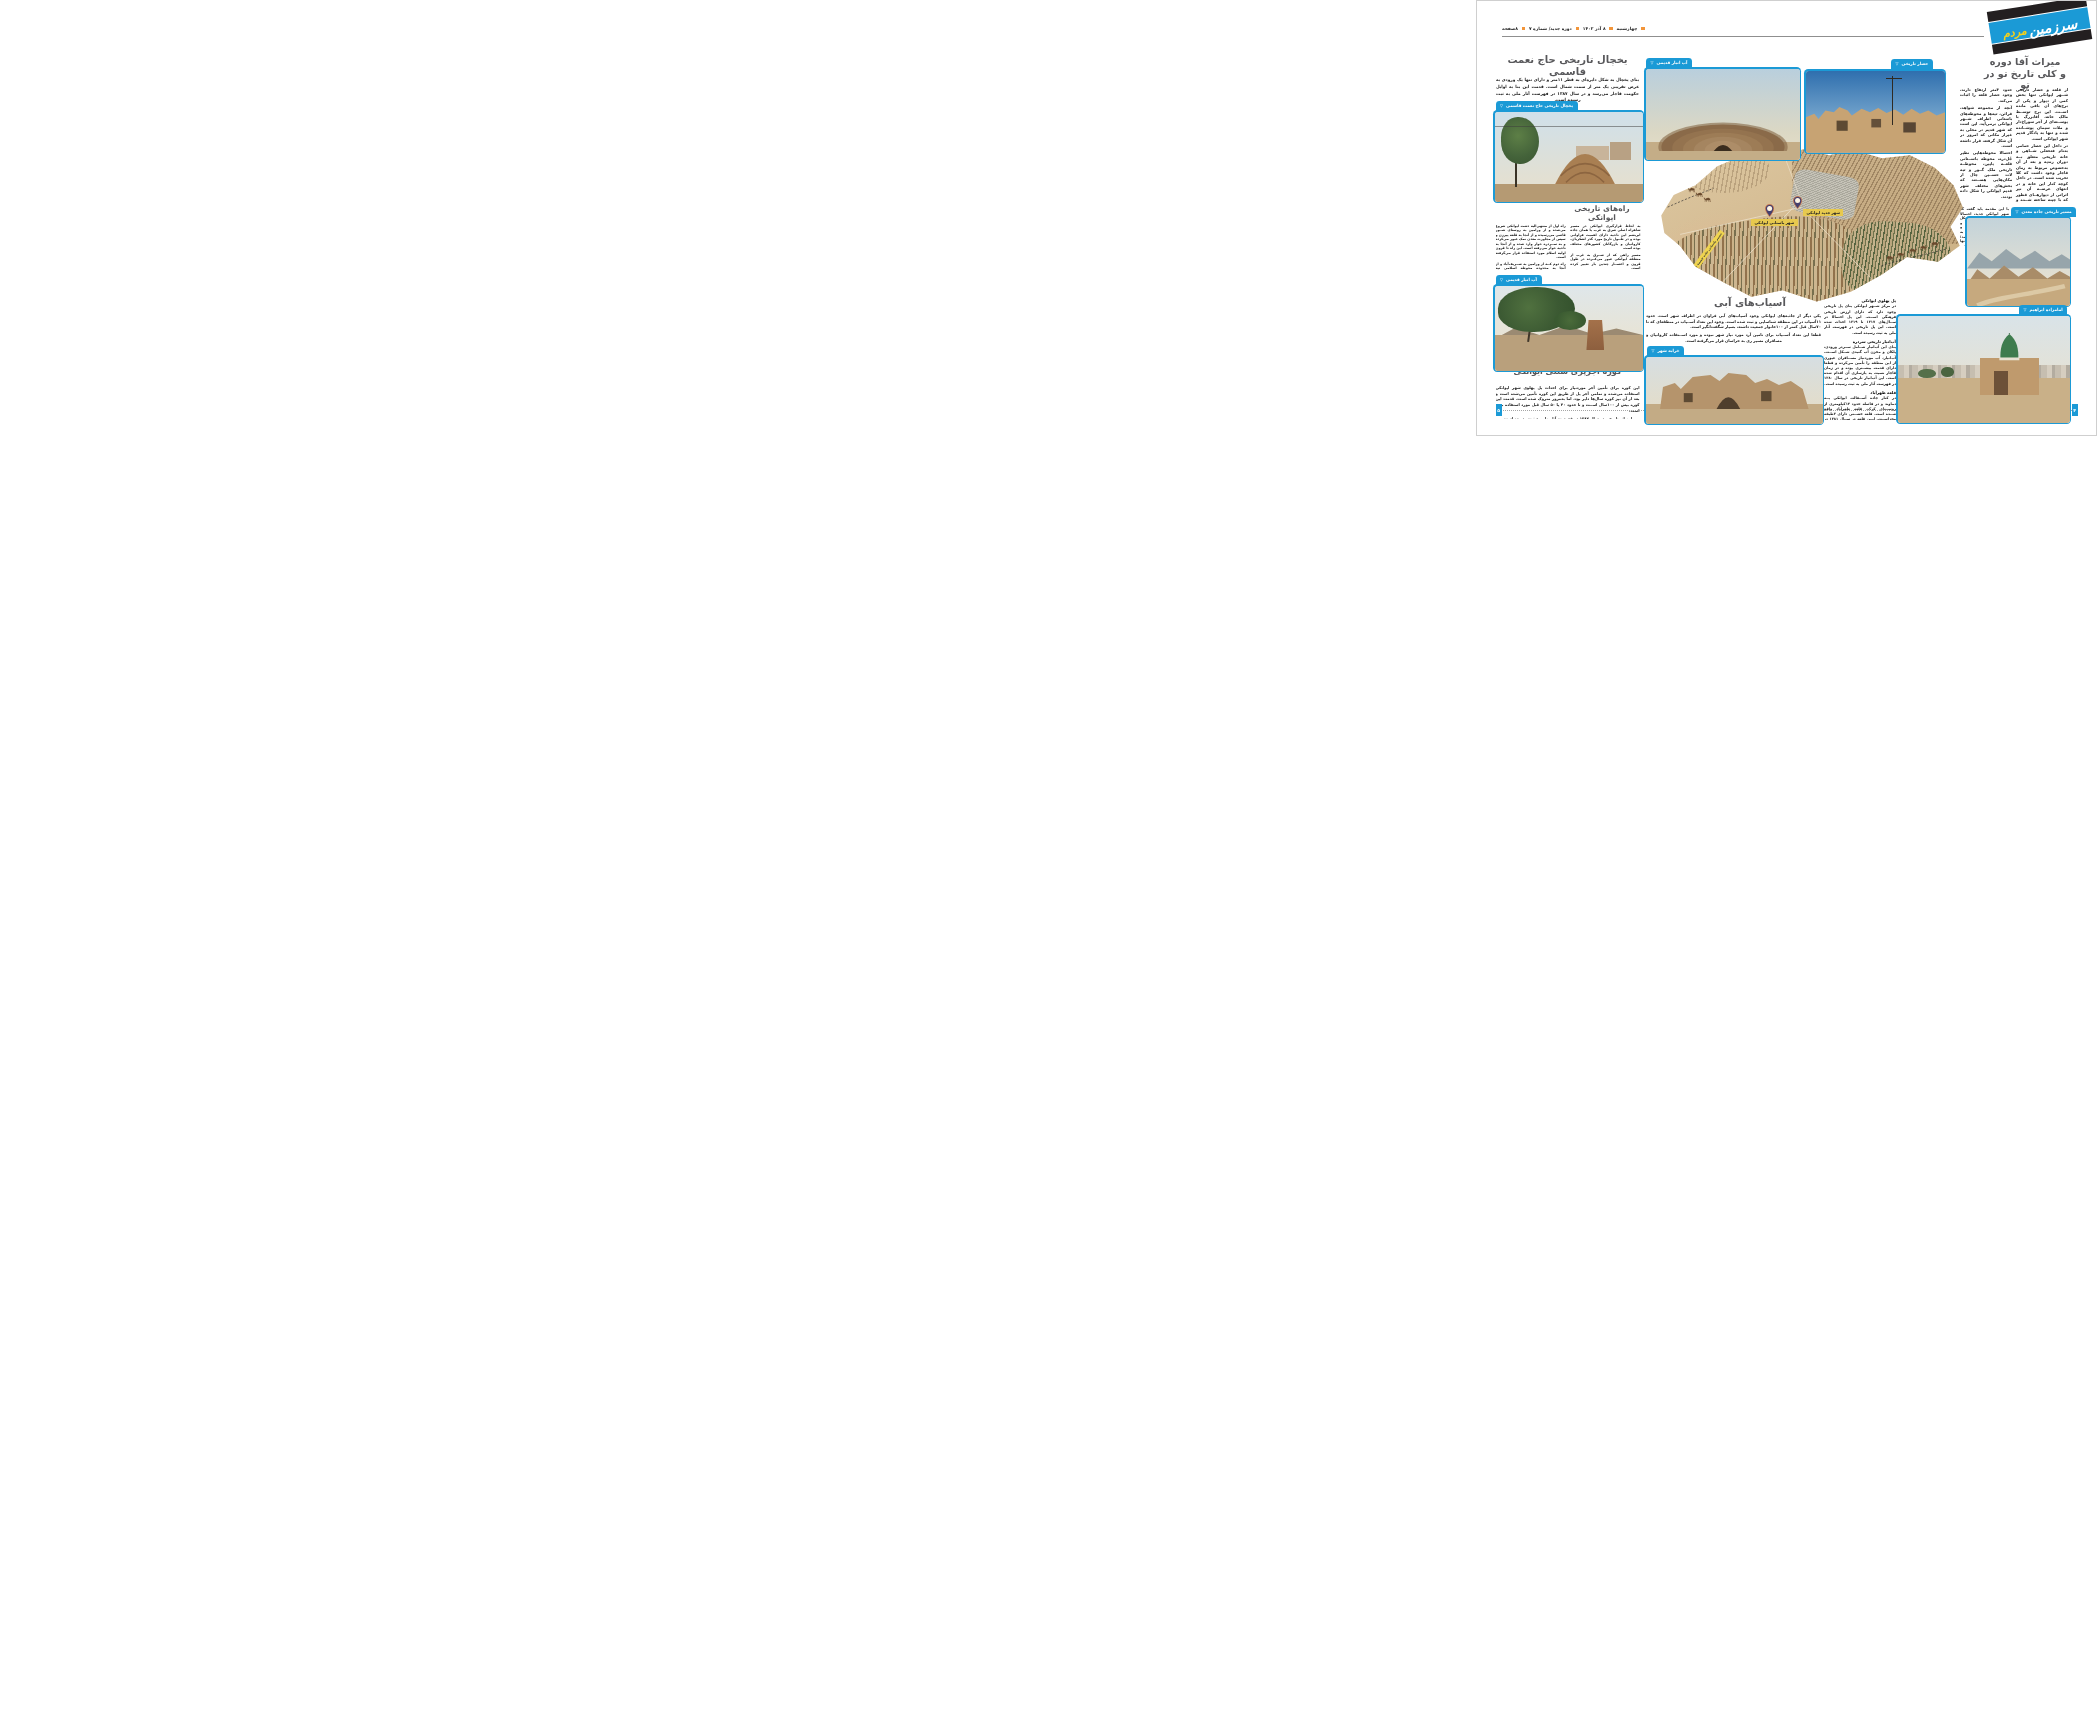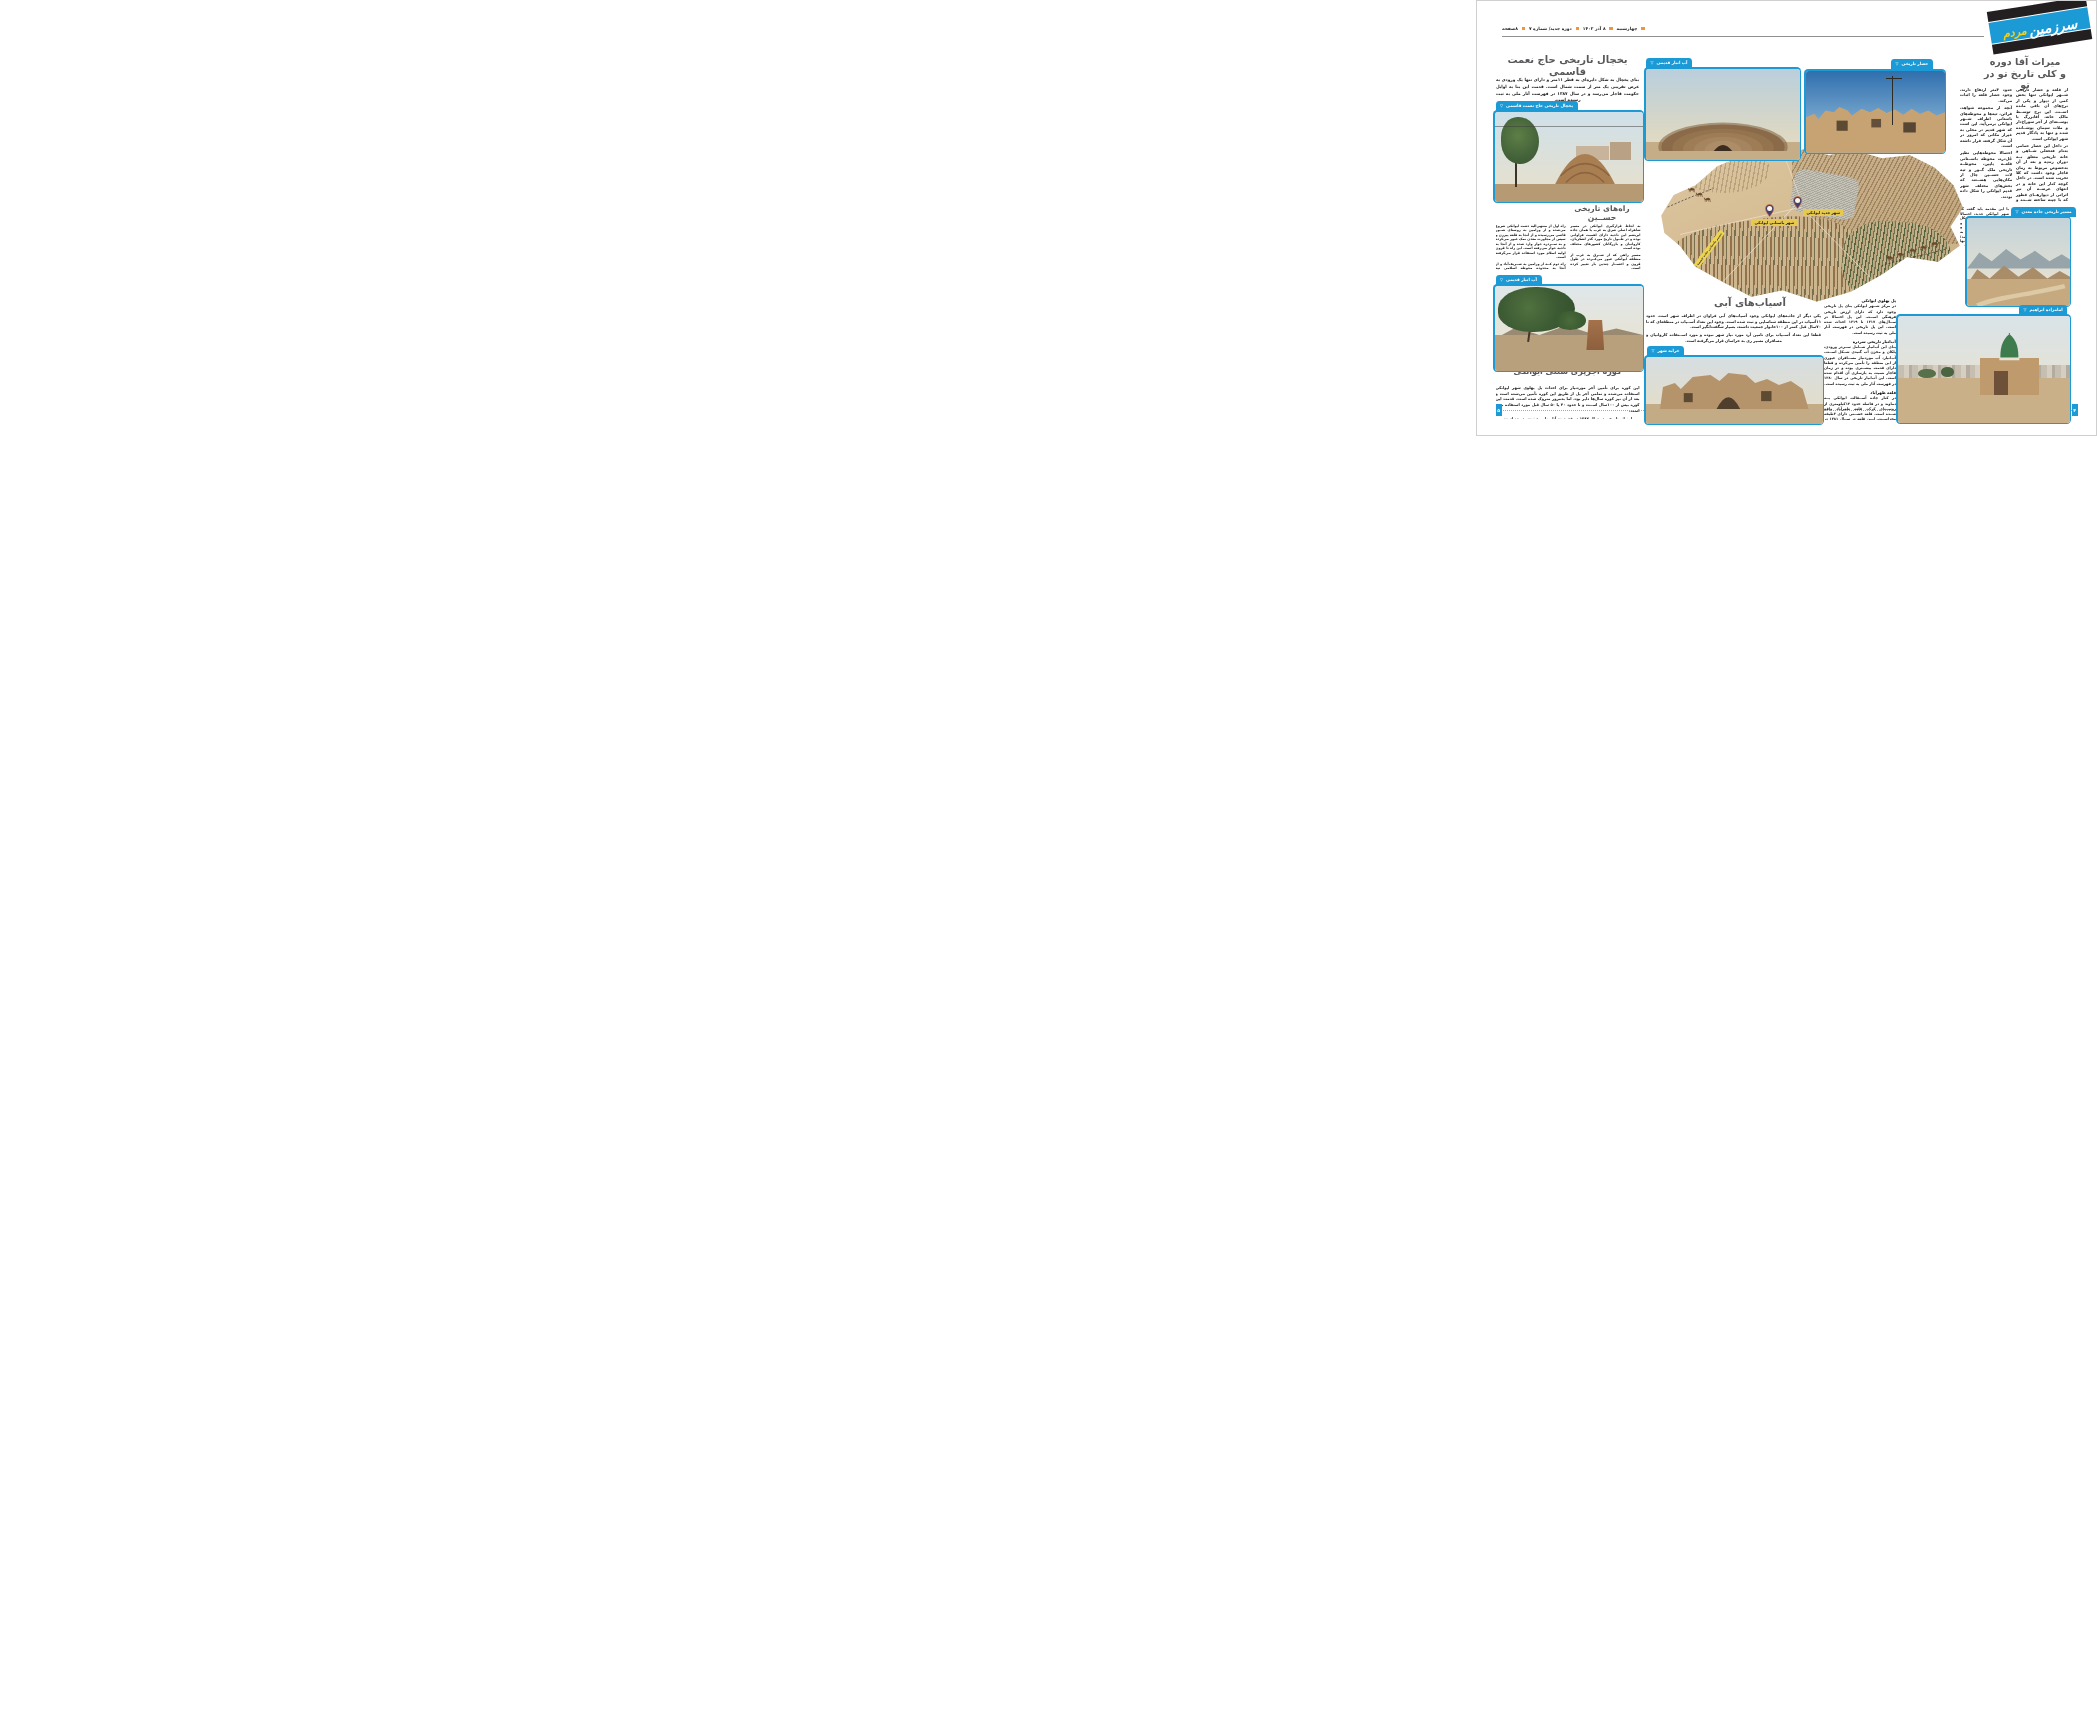--- a/index.html
+++ b/index.html
@@ -223,21 +223,21 @@
         <path d="M14,38 Q50,8 86,38" fill="none" stroke="#8c6540" stroke-width="2"></path>
         <path d="M22,46 Q50,22 78,46" fill="none" stroke="#8c6540" stroke-width="2"></path>
       </svg>
       <div class="abs" style="left:0;bottom:0;width:100%;height:20%;background:#b59a73;"></div>
       <div class="abs" style="left:14%;top:48%;width:1.3px;height:36%;background:#3a3326;"></div>
       <div class="abs" style="left:4%;top:6%;width:26%;height:52%;background:radial-gradient(circle at 45% 40%,#5d7f46,#44633a 60%,#3a5531);border-radius:45% 55% 50% 50%;"></div>
       <div class="abs" style="left:0;top:16%;width:100%;height:0.4px;background:rgba(60,60,60,.5);"></div>
     </div>
   </div>
 
-  <div class="hl" style="left:86px;top:203px;width:78px;font-size:7.6px;">راه‌های تاریخی حســین</div>
+  <div class="hl" style="left:86px;top:203px;width:78px;font-size:7.6px;">راه‌های تاریخی ایوانکی</div>
   <div class="btxt cols2" style="left:18.5px;top:223px;width:145px;height:49px;font-size:3.4px;line-height:1.32;column-gap:4.6px;">
     <p>به لحاظ قرارگیری ایوانکی در مسیر شاهراه اصلی شرق به غرب یا همان جاده ابریشم این ناحیه دارای اهمیت فراوانی بوده و در طــول تاریخ مورد گذر لشکریان، کاروانیان و بازرگانان کشورهای مختلف بوده است.</p>
     <p>مسیر راهی که از شــرق به غرب از منطقه ایوانکی عبور می‌کــرده در طول قرون و اعصــار چندین بار تغییر کرده است.</p>
     <p>راه اول از منتهی‌الیه دشت ایوانکی شروع می‌شده و از ورامین به روستای شــور قاضی می‌رسیده و از آنجا به قلعه پیرزن و سپس از مجاورت معدن نمک عبور می‌کرده و به ســردره خوار وارد شده و از آنجا به ناحیه خوار می‌رفته است. این راه تا قرون اولیه اسلام مورد استفاده قرار می‌گرفته است.</p>
     <p>راه دوم کــه از ورامین به شــریف‌آباد و از آنجا به محدوده محوطه اسلامی تپه کهریزک و از آنجا به جنوب روستای گلستانه و سپس به رباط ماری و از آنجا به تپه قبرستان و ملک گور می‌رسیده و پس از عبور از مقابل قهوه‌خانه امیرخانی به تپه باستانی قهوه‌خانه محمدعلی رسیده و به سردره خوار منتهی می‌شده. این راه به جاده شتر معروف بوده و تا قرون ۸ و ۹ هجری مورد استفاده قرار می‌گرفته است.</p>
   </div>
 
   <div class="ptab" style="left:534px;top:206px;">
     <span>مسیر تاریخی جاده معدن</span>
     <span class="tri">▽</span>

